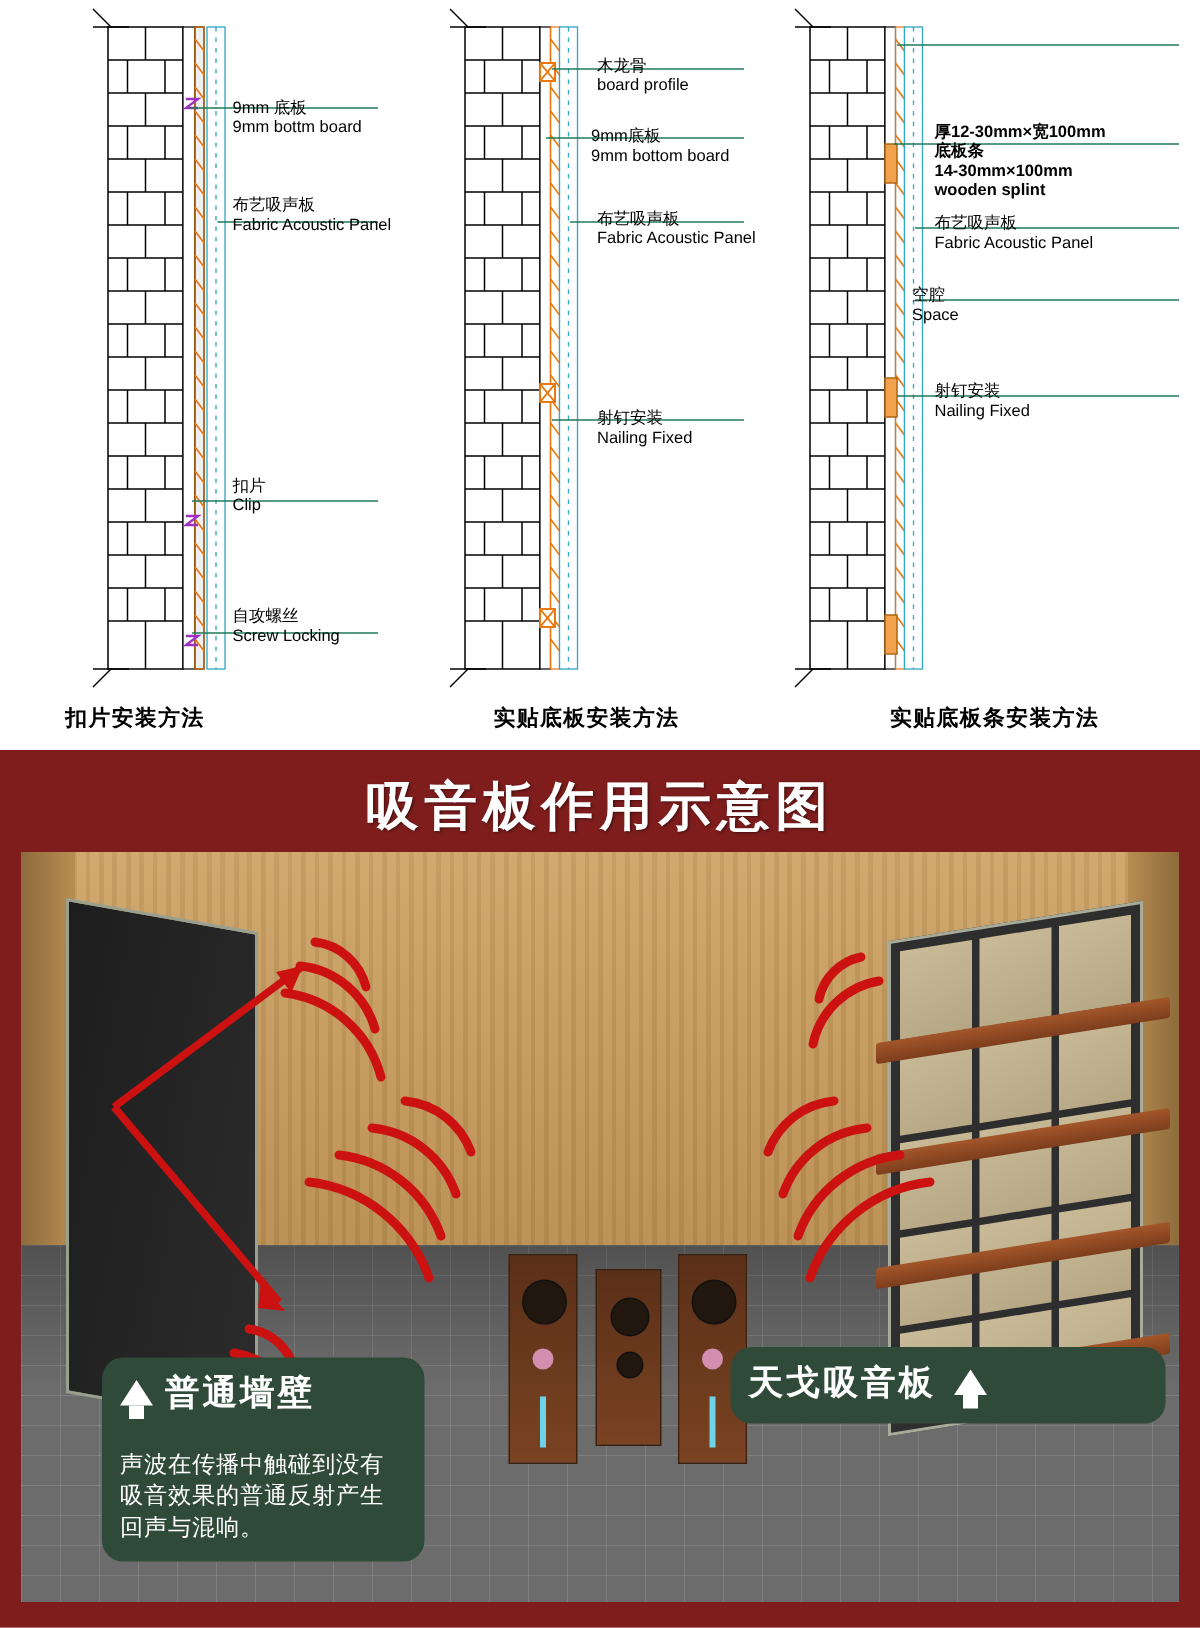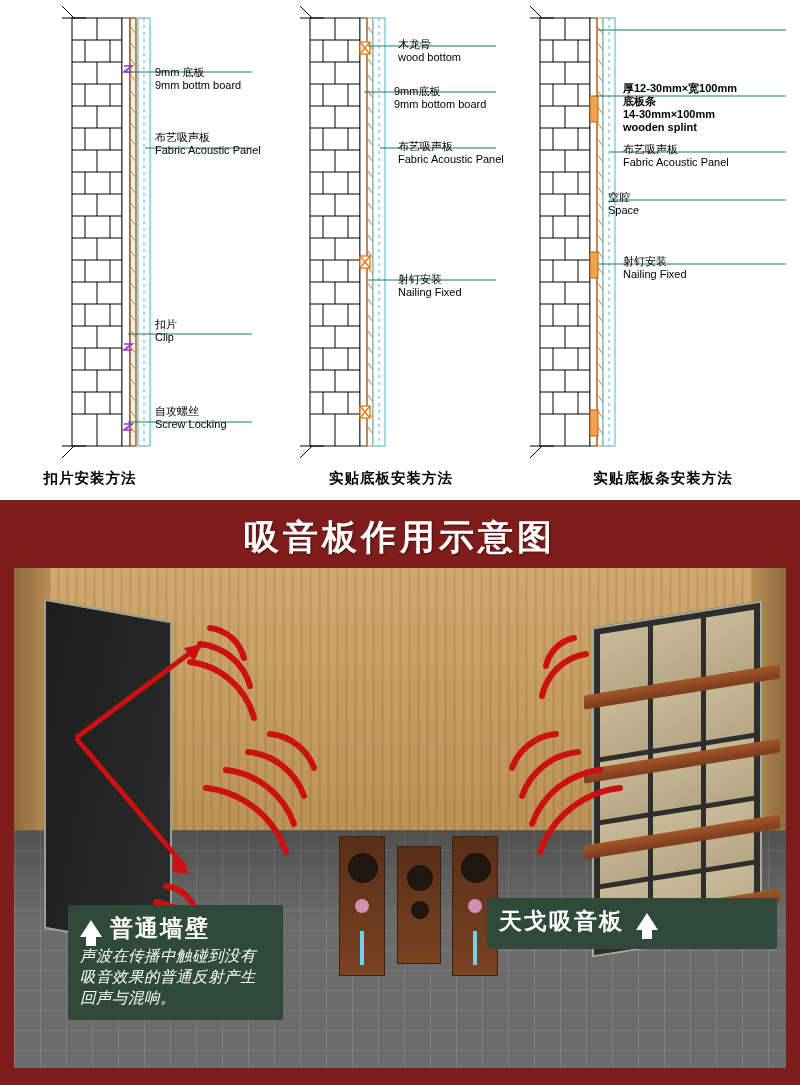--- a/index.html
+++ b/index.html
@@ -141,24 +141,24 @@
   .spk-b { left: 383px; width: 44px; height: 118px; bottom: 104px; }
   .spk-c { left: 438px; width: 46px; height: 140px; }
   .tweeter { position:absolute; left:50%; transform:translateX(-50%); width: 14px; height: 14px; border-radius:50%; background:#d28fb0; top: 62px; }
   .strip { position:absolute; left:50%; transform:translateX(-50%); width:4px; height:34px; background:#6fd2e8; bottom: 10px; }
   
   .cap-box {
     position:absolute;
     background: #2f4a39;
     color:#fff;
     padding: 8px 12px 12px 12px;
-    border-radius: 2px;
+    border-radius: 14px;
   }
   .cap-head { display:flex; align-items:center; gap:8px; font-size:23px; font-weight:bold; letter-spacing:2px; }
-  .cap-body { margin-top:1px; font-size:15.5px; line-height:21px; letter-spacing:.5px;font-style:italic; }
+  .cap-body { margin-top:22px; font-size:15.5px; line-height:21px; letter-spacing:.5px; }
   .up-arrow {
     width: 0; height: 0;
     border-left: 11px solid transparent;
     border-right: 11px solid transparent;
     border-bottom: 17px solid #ffffff;
     position: relative;
   }
   .up-arrow::after{
     content:""; position:absolute; left:-5px; top:17px; width:10px; height:9px; background:#fff;
   }
@@ -409,21 +409,21 @@
       </g>
       <g stroke="#1f7a5a" stroke-width="1">
         <line x1="100" y1="46" x2="228" y2="46"></line>
         <line x1="96" y1="92" x2="228" y2="92"></line>
         <line x1="112" y1="148" x2="228" y2="148"></line>
         <line x1="100" y1="280" x2="228" y2="280"></line>
       </g>
     </svg>
     <div class="lbl" style="left:130px; top:38px;">
       <span class="cn">木龙骨</span>
-      <span class="en">wood bottom</span>
+      <span class="en">board profile</span>
     </div>
     <div class="lbl" style="left:126px; top:85px;">
       <span class="cn">9mm底板</span>
       <span class="en">9mm bottom board</span>
     </div>
     <div class="lbl" style="left:130px; top:140px;">
       <span class="cn">布艺吸声板</span>
       <span class="en">Fabric Acoustic Panel</span>
     </div>
     <div class="lbl" style="left:130px; top:273px;">

